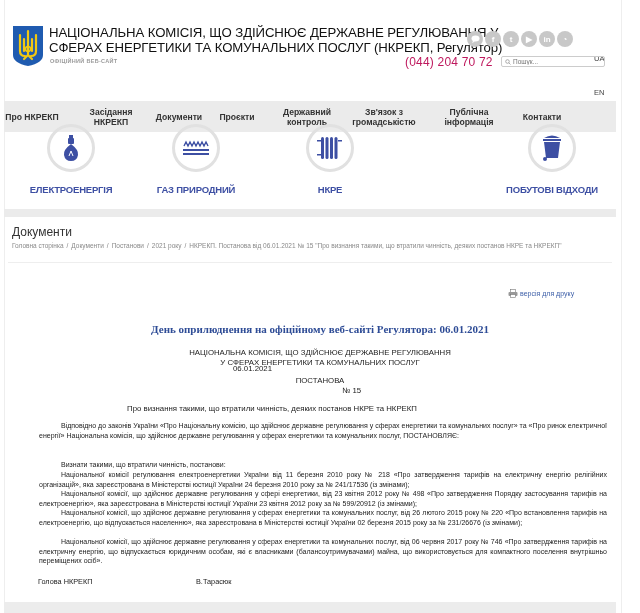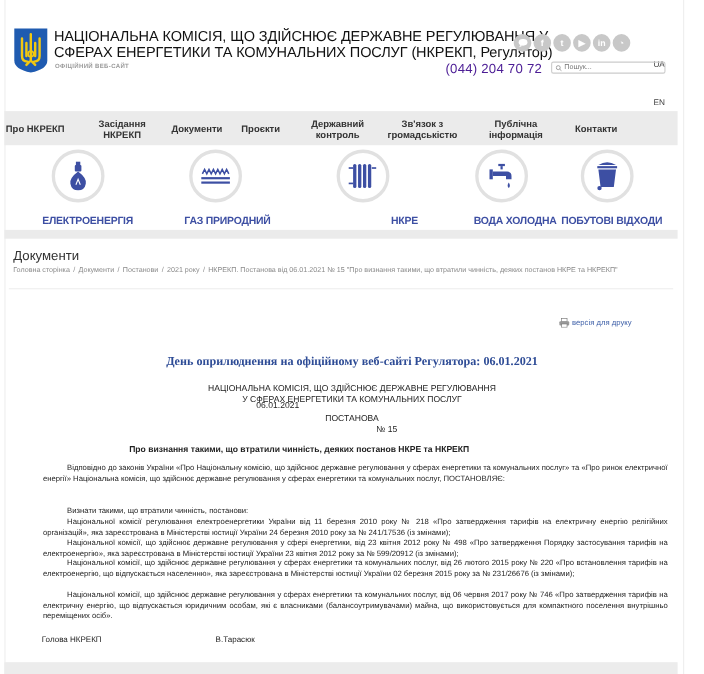--- a/index.html
+++ b/index.html
@@ -6,53 +6,53 @@
   html, body { width: 640px; height: 613px; overflow: hidden; background: #ffffff; }
   body { font-family: "Liberation Sans", sans-serif; color: #222; position: relative; }
 
   .page-frame { position: absolute; left: 4px; top: 0; width: 618px; height: 613px; background: #fff; border-left: 1px solid #eee; border-right: 1px solid #eee; }
 
   
   .header { position: absolute; left: 0; top: 0; width: 640px; height: 82px; }
   .logo { position: absolute; left: 12px; top: 25px; width: 32px; height: 42px; }
   .site-title { position: absolute; left: 49px; top: 25px; font-size: 13.2px; line-height: 15px; color: #111; letter-spacing: -0.1px; }
   .site-subtitle { position: absolute; left: 50px; top: 58px; font-size: 5.5px; color: #9a9a9a; font-weight: bold; letter-spacing: 0.3px; }
-  .phone { position: absolute; left: 405px; top: 55px; font-size: 12px; color: #4c1d95; letter-spacing: 0.2px; }
+  .phone { position: absolute; left: 405px; top: 55px; font-size: 12px; color: #be185d; letter-spacing: 0.2px; }
   .socials { position: absolute; left: 467px; top: 31px; display: flex; gap: 2px; }
   .social { width: 16px; height: 16px; border-radius: 50%; background: #c8c8c8; color: #fff; font-size: 8px; font-weight: bold; display: flex; align-items: center; justify-content: center; }
   .lang { position: absolute; left: 594px; top: 30px; font-size: 7.5px; color: #444; line-height: 10px; }
   .lang div { cursor: pointer; margin-top: 24px; }
   .search { position: absolute; left: 501px; top: 56px; width: 104px; height: 11px; border: 1px solid #ccc; border-radius: 2px; font-size: 6.5px; color: #999; padding-left: 3px; display: flex; align-items: center; gap: 2px; }
   .search input { border: none; outline: none; font-size: 6.5px; font-family: "Liberation Sans", sans-serif; color: #999; width: 80px; background: transparent; }
 
   
   .nav { position: absolute; left: 4px; top: 81px; width: 612px; height: 31px; background: #ebebeb; display: flex; align-items: center; margin-top: 20px; }
   .nav-item { font-size: 8.6px; font-weight: bold; color: #333; text-align: center; line-height: 10px; position: absolute; top: 50%; transform: translate(-50%,-50%); white-space: nowrap; }
 
   
   .services { position: absolute; left: 4px; top: 112px; width: 612px; height: 96px; }
-  .service { position: absolute; top: 24px; width: 100px; text-align: right; }
+  .service { position: absolute; top: 12px; width: 100px; text-align: center; }
   .service-circle { width: 48px; height: 48px; border-radius: 50%; border: 3px solid #e1e1e1; margin: 0 auto; display: flex; align-items: center; justify-content: center; }
   .service-label { margin-top: 12px; font-size: 9.5px; color: #3d4fa3; font-weight: bold; letter-spacing: -0.2px; white-space: nowrap; }
 
   .gray-band { position: absolute; left: 4px; top: 209px; width: 612px; height: 8px; background: #ebebeb; }
 
   
   .page-heading { position: absolute; left: 12px; top: 225px; font-size: 12px; color: #333; }
   .breadcrumb { position: absolute; left: 12px; top: 241px; width: 590px; font-size: 6.5px; color: #8a8a8a; line-height: 9px; }
   .breadcrumb span.sep { margin: 0 3px; }
   .heading-rule { position: absolute; left: 8px; top: 262px; width: 604px; height: 1px; background: #eee; }
 
   .print { position: absolute; left: 508px; top: 289px; font-size: 7px; color: #3d5fa8; display: flex; align-items: center; gap: 2px; }
   .pubdate { position: absolute; left: 0; top: 323px; width: 640px; text-align: center; font-family: "Liberation Serif", serif; font-weight: bold; color: #2e4c96; font-size: 11px; }
   .org { position: absolute; left: 0; top: 348px; width: 640px; text-align: center; font-size: 7.8px; line-height: 10px; color: #222; }
   .resolution { position: absolute; left: 0; top: 376px; width: 640px; text-align: center; font-size: 7.8px; color: #222; }
   .res-date { position: absolute; left: 233px; top: 364px; font-size: 7.8px; }
   .res-num { position: absolute; left: 342px; top: 386px; font-size: 7.8px; }
-  .doc-title { position: absolute; left: 0; top: 404px; width: 544px; text-align: center; font-size: 7.8px; font-weight: bold; }
+  .doc-title { position: absolute; left: 0; top: 404px; width: 544px; text-align: center; font-size: 7.8px; font-weight: normal; }
   .para { position: absolute; left: 39px; width: 568px; font-size: 7px; line-height: 9.5px; text-align: justify; color: #222; }
   .para.indent { text-indent: 22px; }
   .signature-left { position: absolute; left: 38px; top: 577px; font-size: 7.3px; }
   .signature-right { position: absolute; left: 196px; top: 577px; font-size: 7.3px; }
   .footer-band { position: absolute; left: 4px; top: 602px; width: 612px; height: 11px; background: #ececec; }
 </style>
 </head>
 <body>
 
 <div class="page-frame"></div>
@@ -143,32 +143,20 @@
         <rect x="9.5" y="2" width="3" height="22" rx="1.5" fill="#3d4fa3"></rect>
         <rect x="14" y="2" width="3" height="22" rx="1.5" fill="#3d4fa3"></rect>
         <rect x="18.5" y="2" width="3" height="22" rx="1.5" fill="#3d4fa3"></rect>
         <rect x="1" y="5" width="4" height="1.5" fill="#3d4fa3"></rect>
         <rect x="1" y="19" width="4" height="1.5" fill="#3d4fa3"></rect>
         <rect x="22" y="5" width="4" height="1.5" fill="#3d4fa3"></rect>
       </svg>
     </div>
     <div class="service-label">НКРЕ</div>
   </div>
-  <div class="service" style="left:402px">
-    <div class="service-circle">
-      <svg width="26" height="28" viewBox="0 0 26 28">
-        <rect x="10" y="3" width="6" height="2" fill="#3d4fa3"></rect>
-        <rect x="12" y="5" width="2" height="3" fill="#3d4fa3"></rect>
-        <rect x="2" y="8" width="3" height="9" fill="#3d4fa3"></rect>
-        <path d="M5 10 H18 Q22 10 22 14 V17 H17 V14 H5 Z" fill="#3d4fa3"></path>
-        <path d="M19.5 20 Q17.5 23 19.5 25 Q21.5 23 19.5 20 Z" fill="#3d4fa3"></path>
-      </svg>
-    </div>
-    <div class="service-label">ВОДА ХОЛОДНА</div>
-  </div>
   <div class="service" style="left:498px">
     <div class="service-circle">
       <svg width="24" height="30" viewBox="0 0 24 30">
         <path d="M4 5 Q12 0 20 5 Z" fill="#3d4fa3"></path>
         <rect x="3" y="6" width="18" height="2" fill="#3d4fa3"></rect>
         <path d="M4 9 H20 L18 25 H6 Z" fill="#3d4fa3"></path>
         <circle cx="5" cy="26" r="2" fill="#3d4fa3"></circle>
       </svg>
     </div>
     <div class="service-label">ПОБУТОВІ ВІДХОДИ</div>

